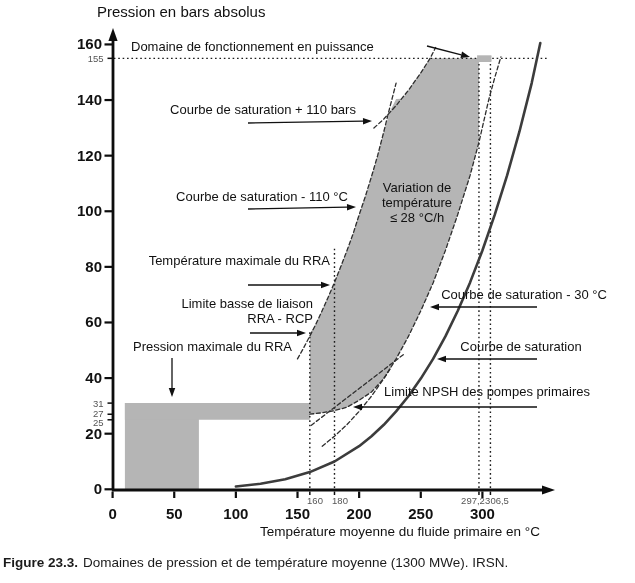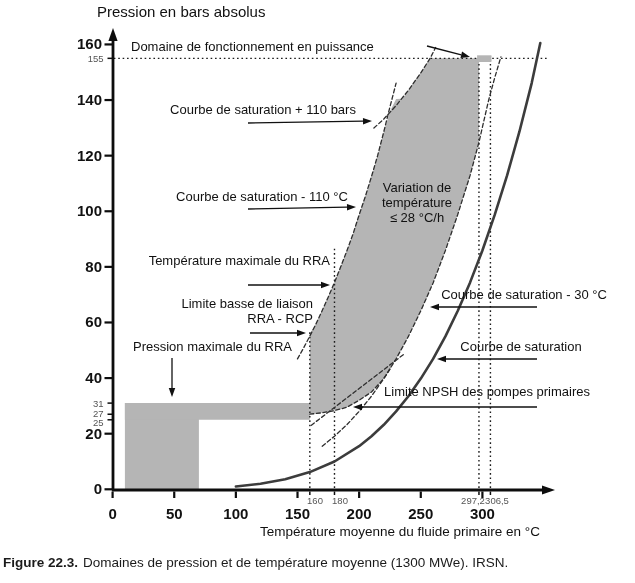--- a/index.html
+++ b/index.html
@@ -114,15 +114,15 @@
         <polygon points="430,307 439,303.75 439,310.25" fill="#111111"></polygon>
         <text x="521" y="351" text-anchor="middle" font-size="13" font-weight="normal" fill="#111111">Courbe de saturation</text>
         <line x1="537" y1="359" x2="446" y2="359" stroke="#111111" stroke-width="1.3"></line>
         <polygon points="437,359 446,355.75 446,362.25" fill="#111111"></polygon>
         <text x="487" y="396" text-anchor="middle" font-size="13" font-weight="normal" fill="#111111">Limite NPSH des pompes primaires</text>
         <line x1="537" y1="407" x2="362" y2="407" stroke="#111111" stroke-width="1.3"></line>
         <polygon points="353,407 362,403.75 362,410.25" fill="#111111"></polygon>
       </svg>
   </div>
   <div class="caption">
-    <span class="cap-label">Figure 22.3.</span><span class="cap-text">Domaines de pression et de température moyenne (1300 MWe). IRSN.</span>
+    <span class="cap-label">Figure 23.3.</span><span class="cap-text">Domaines de pression et de température moyenne (1300 MWe). IRSN.</span>
   </div>
 </div>
 
 </body></html>

